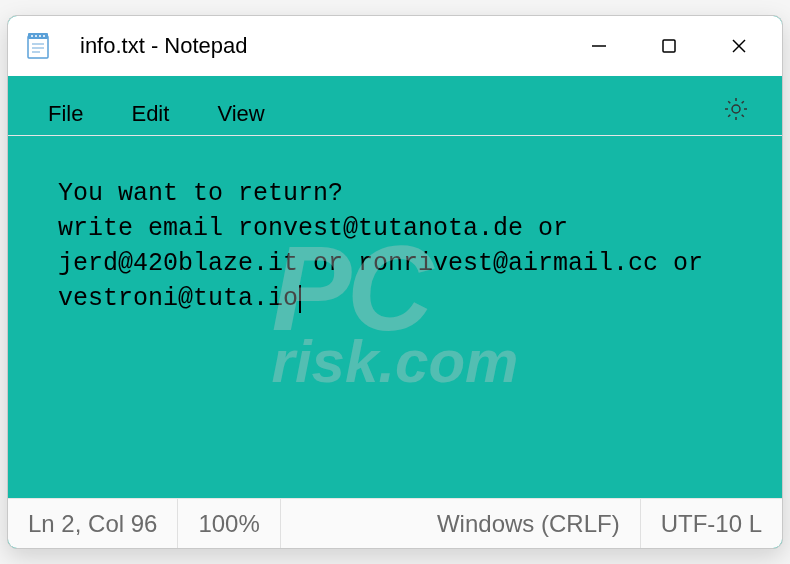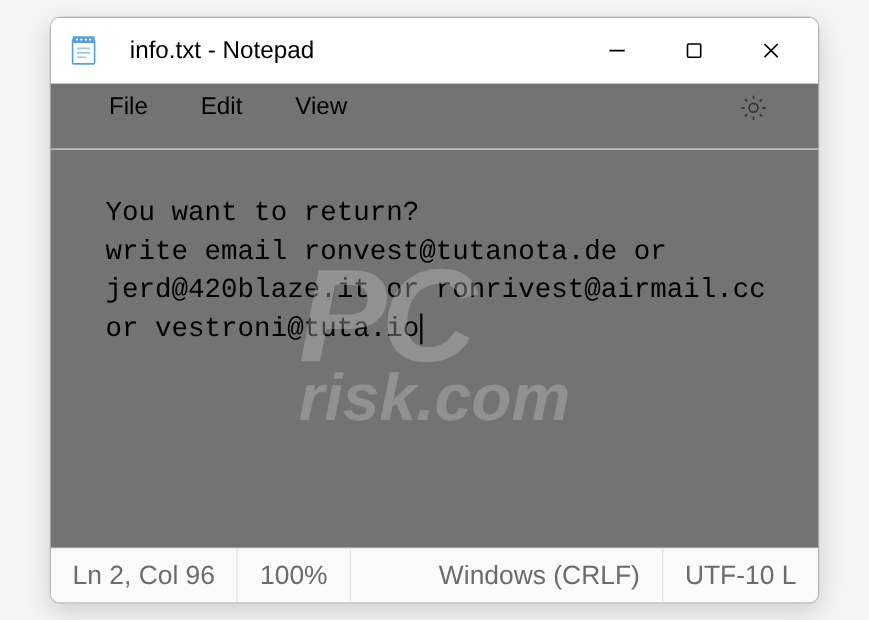--- a/index.html
+++ b/index.html
@@ -24,23 +24,23 @@
       color: rgba(200, 200, 200, 0.35);
       z-index: 100;
       pointer-events: none;
       white-space: nowrap;
       font-family: Arial, sans-serif;
       margin-top: 25px;
     }
     .watermark .pc { letter-spacing: -5px; }
     .watermark .risk { font-size: 60px; display: block; text-align: right; margin-top: -30px; }
     .window {
-      width: 700px;
+      width: 776px;
       height: 534px;
-      background: #737373;
+      background: #14b8a6;
       border: 1px solid #c8c8c8;
       border-radius: 10px;
       box-shadow: 0 8px 24px rgba(0,0,0,0.15);
       display: flex;
       flex-direction: column;
       overflow: hidden;
       position: relative;
     }
     .titlebar {
       height: 60px;
@@ -69,22 +69,22 @@
       height: 50px;
       display: flex;
       align-items: center;
       justify-content: center;
       cursor: pointer;
     }
     .win-btn svg { width: 18px; height: 18px; stroke: #000; stroke-width: 1.5; fill: none; }
     .menubar {
       height: 60px;
       display: flex;
-      align-items: flex-start;
-      padding: 0 29px;
+      align-items: flex-end;
+      padding: 0 16px;
       border-bottom: 1px solid #e5e5e5;
     }
     .menu-item {
       font-size: 22px;
       color: #000;
       padding: 8px 24px;
       cursor: pointer;
     }
     .settings-btn {
       margin-left: auto;

